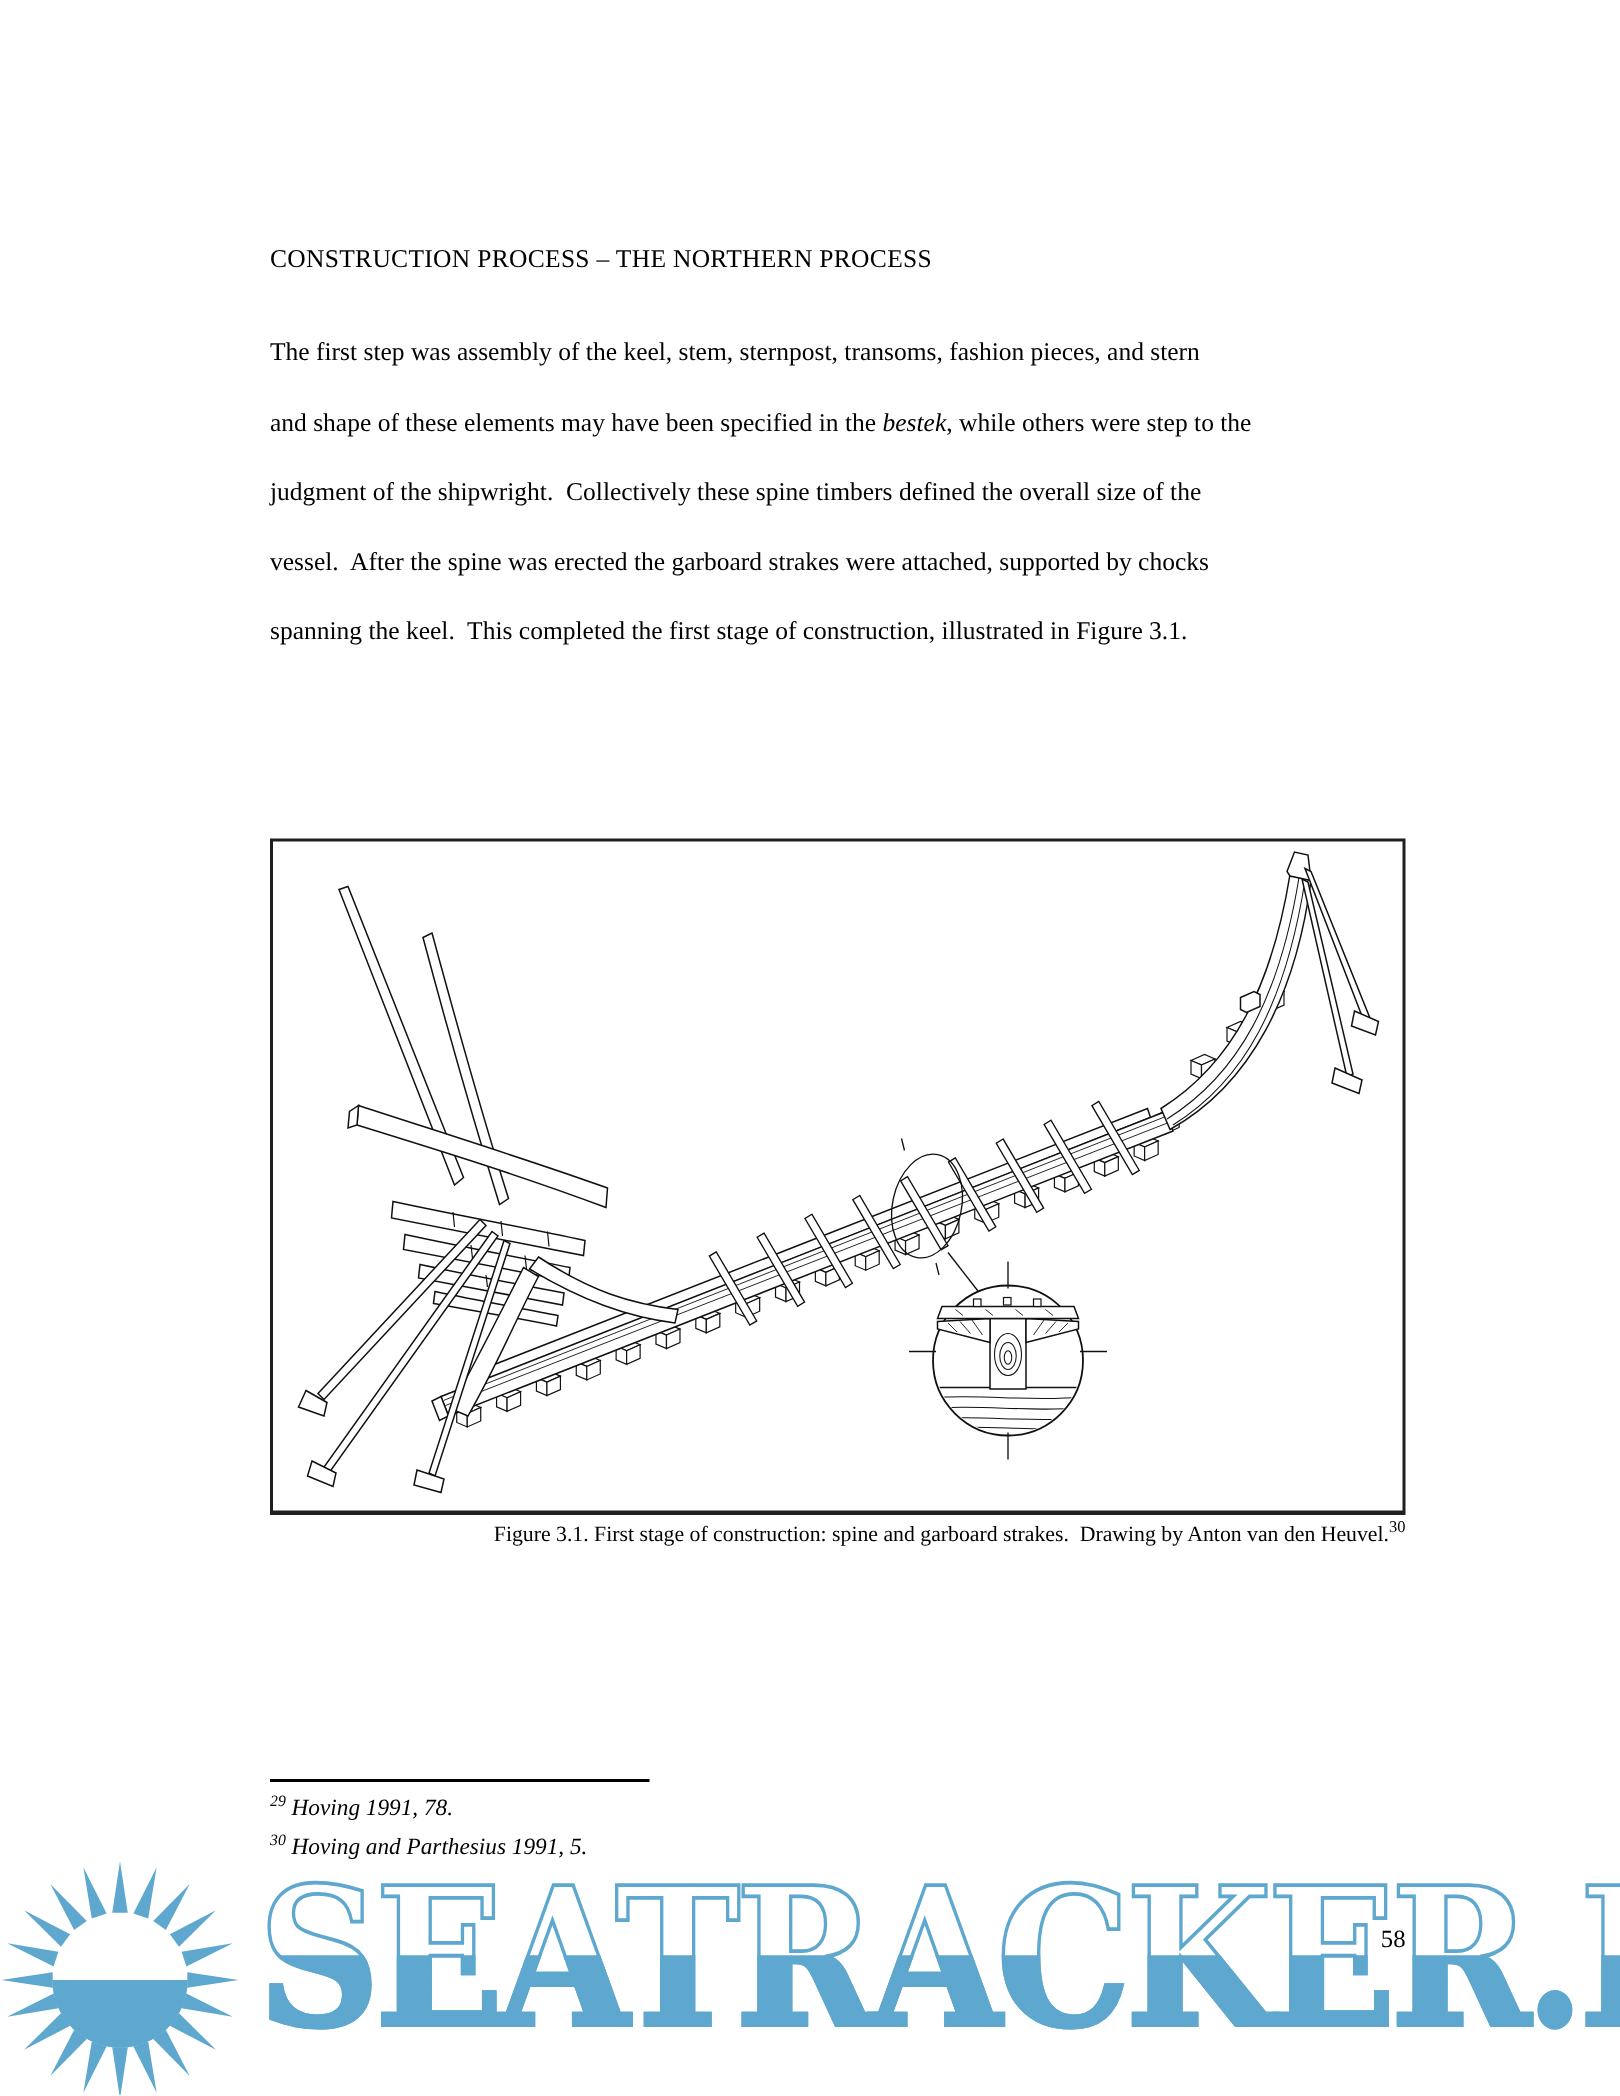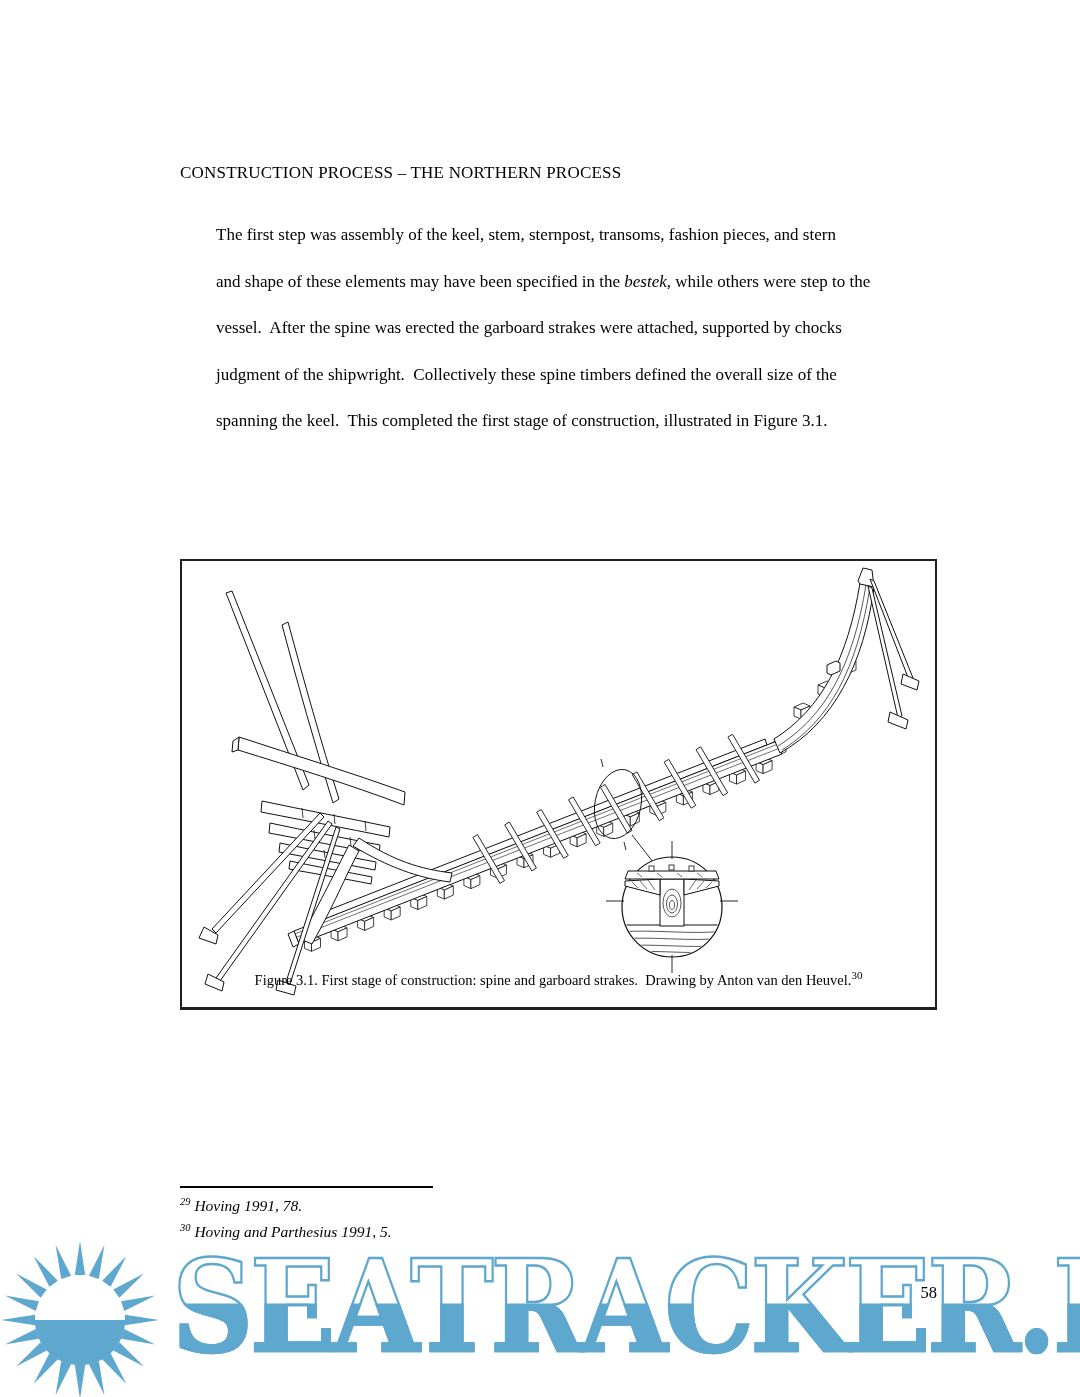--- a/index.html
+++ b/index.html
@@ -1,26 +1,26 @@
 <!DOCTYPE html>
 <html><head>
 <meta charset="utf-8">
 <style>
   html,body{margin:0;padding:0;background:#fff;}
   .page{position:relative;width:1080px;height:1397px;background:#ffffff;overflow:hidden;
         font-family:"Liberation Serif","DejaVu Serif",serif;color:#000;}
   .heading{position:absolute;left:180px;top:163px;font-size:17px;letter-spacing:.2px;white-space:pre;}
   .para{position:absolute;left:180px;top:212px;width:766px;font-size:17px;}
-  .para .line{height:46.5px;line-height:46.5px;white-space:pre;margin-left:36px;}
+  .para .line{height:46.5px;line-height:46.5px;white-space:pre;}
   .para sup,.caption sup{font-size:11px;vertical-align:super;line-height:0;}
   .ital{font-style:italic;}
   .figure{position:absolute;left:180px;top:559px;width:757px;height:451px;
           border:2px solid #1f1f1f;border-bottom-width:3px;box-sizing:border-box;background:#fff;}
   .figure svg{position:absolute;left:0;top:0;}
-  .caption{position:absolute;left:180px;top:972px;width:757px;text-align:center;font-size:14.5px;white-space:pre;}
+  .caption{position:absolute;left:180px;top:1015px;width:757px;text-align:right;font-size:14.5px;white-space:pre;}
   .fnrule{position:absolute;left:180px;top:1186px;width:253px;border-top:2px solid #000;height:0;}
   .footnotes{position:absolute;left:180px;top:1193px;font-size:15.5px;line-height:26px;}
   .footnotes .fnline{white-space:pre;font-style:italic;}
   .footnotes sup{font-size:10.5px;vertical-align:super;line-height:0;}
   .pagenum{position:absolute;left:180px;top:1283px;width:757px;text-align:right;font-size:16.5px;z-index:6;}
   .watermark{position:absolute;left:0;top:1238px;width:1080px;height:159px;z-index:3;}
   .sun{position:absolute;left:0px;top:2px;width:160px;height:160px;}
   .wm-text-wrap{position:absolute;left:172px;top:4px;transform:scaleX(0.88);transform-origin:left top;}
   .wm-layer{font-family:"DejaVu Serif",serif;font-weight:bold;font-size:128px;line-height:128px;
             letter-spacing:-4px;white-space:nowrap;}
@@ -31,22 +31,22 @@
 </head>
 <body>
 
 <div class="page">
 
   <div class="heading">CONSTRUCTION PROCESS – THE NORTHERN PROCESS</div>
 
   <div class="para">
     <div class="line">The first step was assembly of the keel, stem, sternpost, transoms, fashion pieces, and stern</div>
     <div class="line"><span>and shape of these elements may have been specified in the </span><span class="ital">bestek</span><span>, while others were step to the</span></div>
+    <div class="line">judgment of the shipwright.  Collectively these spine timbers defined the overall size of the</div>
     <div class="line">vessel.  After the spine was erected the garboard strakes were attached, supported by chocks</div>
-    <div class="line">judgment of the shipwright.  Collectively these spine timbers defined the overall size of the</div>
     <div class="line">spanning the keel.  This completed the first stage of construction, illustrated in Figure 3.1.</div>
   </div>
 
   <div class="figure">
     <svg width="753" height="447" viewBox="0 0 753 447">
       <defs>
         <clipPath id="dcclip">
             <circle cx="490" cy="346" r="49"></circle>
           </clipPath>
       </defs>

